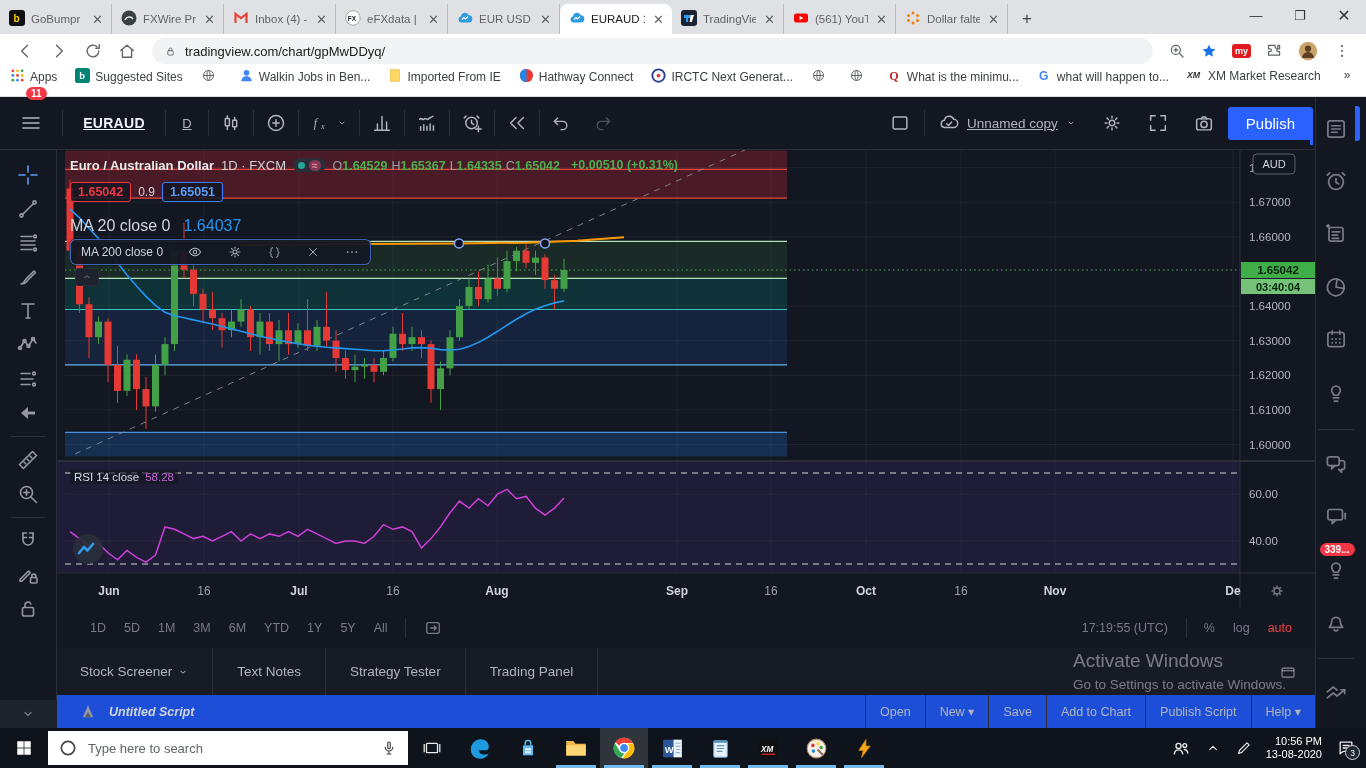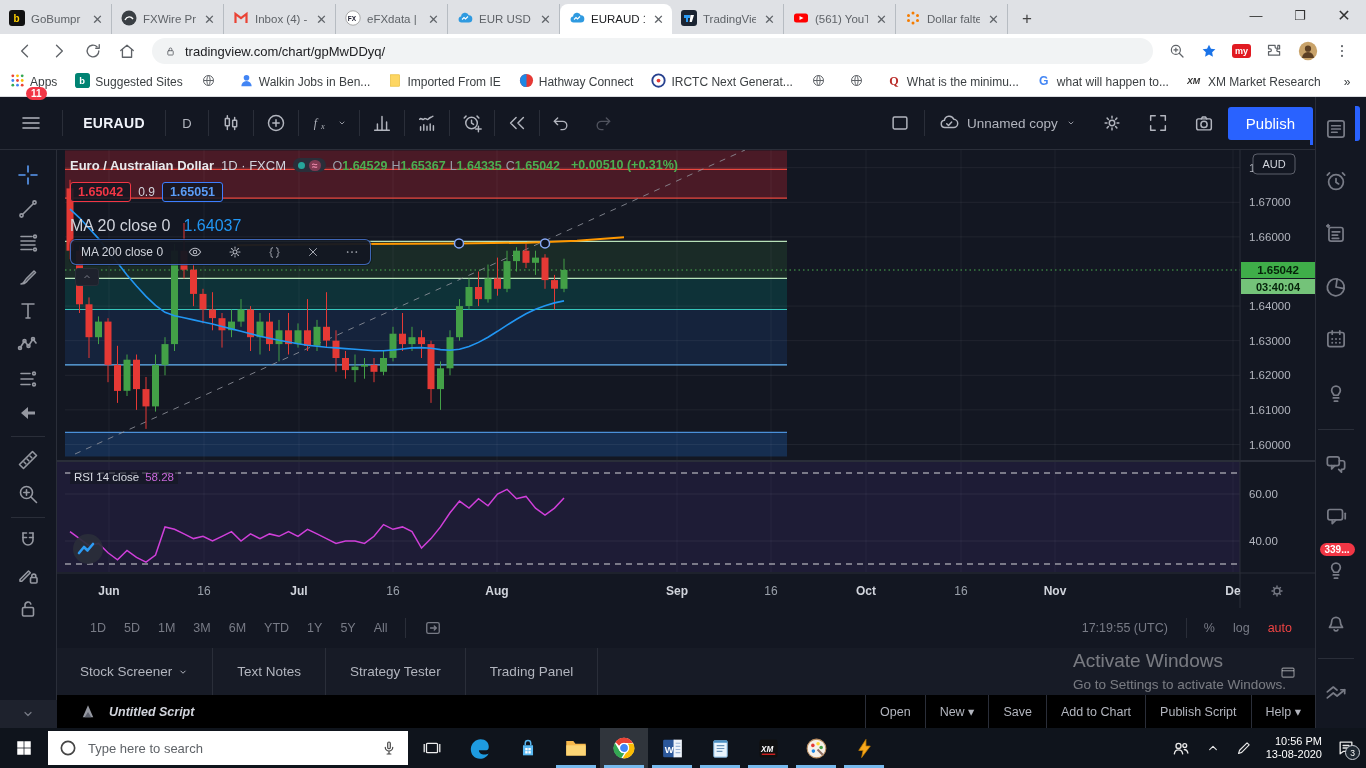--- a/index.html
+++ b/index.html
@@ -14,27 +14,27 @@
   .tab .tlabel{flex:1;white-space:nowrap;overflow:hidden;}
   .tab .tclose{color:#5f6368;font-size:13px;padding:0 2px;}
   .newtab{width:26px;height:26px;margin:0 0 2px 6px;font-size:17px;color:#444;display:flex;align-items:center;justify-content:center;cursor:pointer;}
   .wctl{position:absolute;top:0;right:0;height:30px;display:flex;}
   .wctl span{width:44px;display:flex;align-items:center;justify-content:center;color:#333;font-size:13px;cursor:pointer;}
   #navbar{left:0;top:34px;width:1366px;height:34px;background:#fff;display:flex;align-items:center;padding:0 8px;box-sizing:border-box;}
   .navic{color:#5f6368;margin:0 7px;display:flex;align-items:center;}
   .urlpill{flex:1;height:26px;background:#f1f3f4;border-radius:14px;display:flex;align-items:center;
            padding:0 12px;margin:0 8px;color:#202124;font-size:13px;gap:8px;}
   #bookbar{left:0;top:68px;width:1366px;height:29px;background:#fff;border-bottom:1px solid #dadce0;
-           display:flex;align-items:center;padding:0 10px;gap:18px;box-sizing:border-box;overflow:hidden;}
+           display:flex;align-items:flex-start;padding:0 10px;gap:18px;box-sizing:border-box;overflow:hidden;}
   .bkitem{display:flex;align-items:center;gap:5px;font-size:12px;color:#3c4043;white-space:nowrap;cursor:pointer;}
   
   #tvheader{left:0;top:97px;width:1315px;height:52px;background:#131722;border-bottom:1px solid #2a2e39;
             display:flex;align-items:center;color:#b2b5be;}
   .hsep{width:1px;height:26px;background:#2a2e39;}
-  .hitem{display:flex;align-items:center;justify-content:center;height:100%;padding:16px 11px;cursor:pointer;gap:4px;}
+  .hitem{display:flex;align-items:center;justify-content:center;height:100%;padding:16px 11px;cursor:pointer;gap:4px;text-decoration:underline;}
   .hsym{color:#f0f3fa;font-weight:bold;font-size:14px;letter-spacing:.3px;width:80px;}
   .hint{font-size:13px;width:20px;justify-content:center;}
   #hright{position:absolute;right:6px;top:97px;height:52px;display:flex;align-items:center;color:#b2b5be;gap:2px;}
   .pubbtn{background:#2962ff;color:#fff;font-size:15px;padding:8px 18px;border-radius:3px;cursor:pointer;}
   .playbtn{background:#2962ff;border-radius:3px;width:40px;height:35px;display:flex;align-items:center;justify-content:center;cursor:pointer;margin-left:5px;}
   .badge{position:absolute;top:6px;left:26px;background:#f23645;color:#fff;font-size:10px;font-weight:bold;
          border-radius:8px;padding:1px 5px;}
   #lefttools{left:0;top:150px;width:57px;height:578px;background:#131722;border-right:1px solid #2a2e39;
              display:flex;flex-direction:column;align-items:center;padding-top:8px;box-sizing:border-box;color:#9598a1;}
   .ltool{width:38px;height:34px;display:flex;align-items:center;justify-content:center;cursor:pointer;border-radius:4px;}
@@ -75,21 +75,21 @@
   
   #botbar{left:57px;top:608px;width:1258px;height:40px;background:#131722;border-bottom:1px solid #2a2e39;
           display:flex;align-items:center;color:#787b86;font-size:12.5px;}
   .rangebtn{padding:4px 9px;cursor:pointer;}
   .bsep{width:1px;height:20px;background:#2a2e39;margin:0 8px;}
   #paneltabs{left:57px;top:648px;width:1258px;height:47px;background:#171b26;border-bottom:1px solid #2a2e39;display:flex;}
   .ptab{height:100%;display:flex;align-items:center;justify-content:center;gap:6px;padding:0 24px;
         color:#b2b5be;font-size:13.5px;border-right:1px solid #2a2e39;cursor:pointer;}
   .ptab:first-child{border-left:1px solid transparent;padding-left:22px;}
   .ptab.active{background:#131722;color:#2962ff;}
-  #pinerow{left:57px;top:695px;width:1258px;height:33px;background:#000000;display:flex;align-items:center;color:#b2b5be;}
+  #pinerow{left:57px;top:695px;width:1258px;height:33px;background:#1d4ed8;display:flex;align-items:center;color:#b2b5be;}
   .pinetitle{color:#d1d4dc;font-size:12.5px;font-weight:bold;font-style:italic;margin-left:12px;}
   .pineactions{margin-left:auto;display:flex;align-items:flex-end;height:100%;}
   .pineact{padding:0 14px;font-size:12.5px;cursor:pointer;height:100%;display:flex;align-items:center;border-left:1px solid #2a2e39;}
   .watermark{pointer-events:none;color:rgba(255,255,255,.42);}
   
   #taskbar{left:0;top:728px;width:1366px;height:40px;background:#0f141c;display:flex;align-items:stretch;color:#fff;}
   .tbbtn{display:flex;align-items:center;justify-content:center;position:relative;cursor:pointer;}
   .tbbtn.openapp::after{content:"";position:absolute;left:4px;right:4px;bottom:0;height:3px;background:#76b9ed;}
   .tbbtn.activeapp{background:rgba(255,255,255,.14);}
   .searchbox{width:340px;background:#fff;margin:3px 0;display:flex;align-items:center;gap:10px;padding:0 10px;

